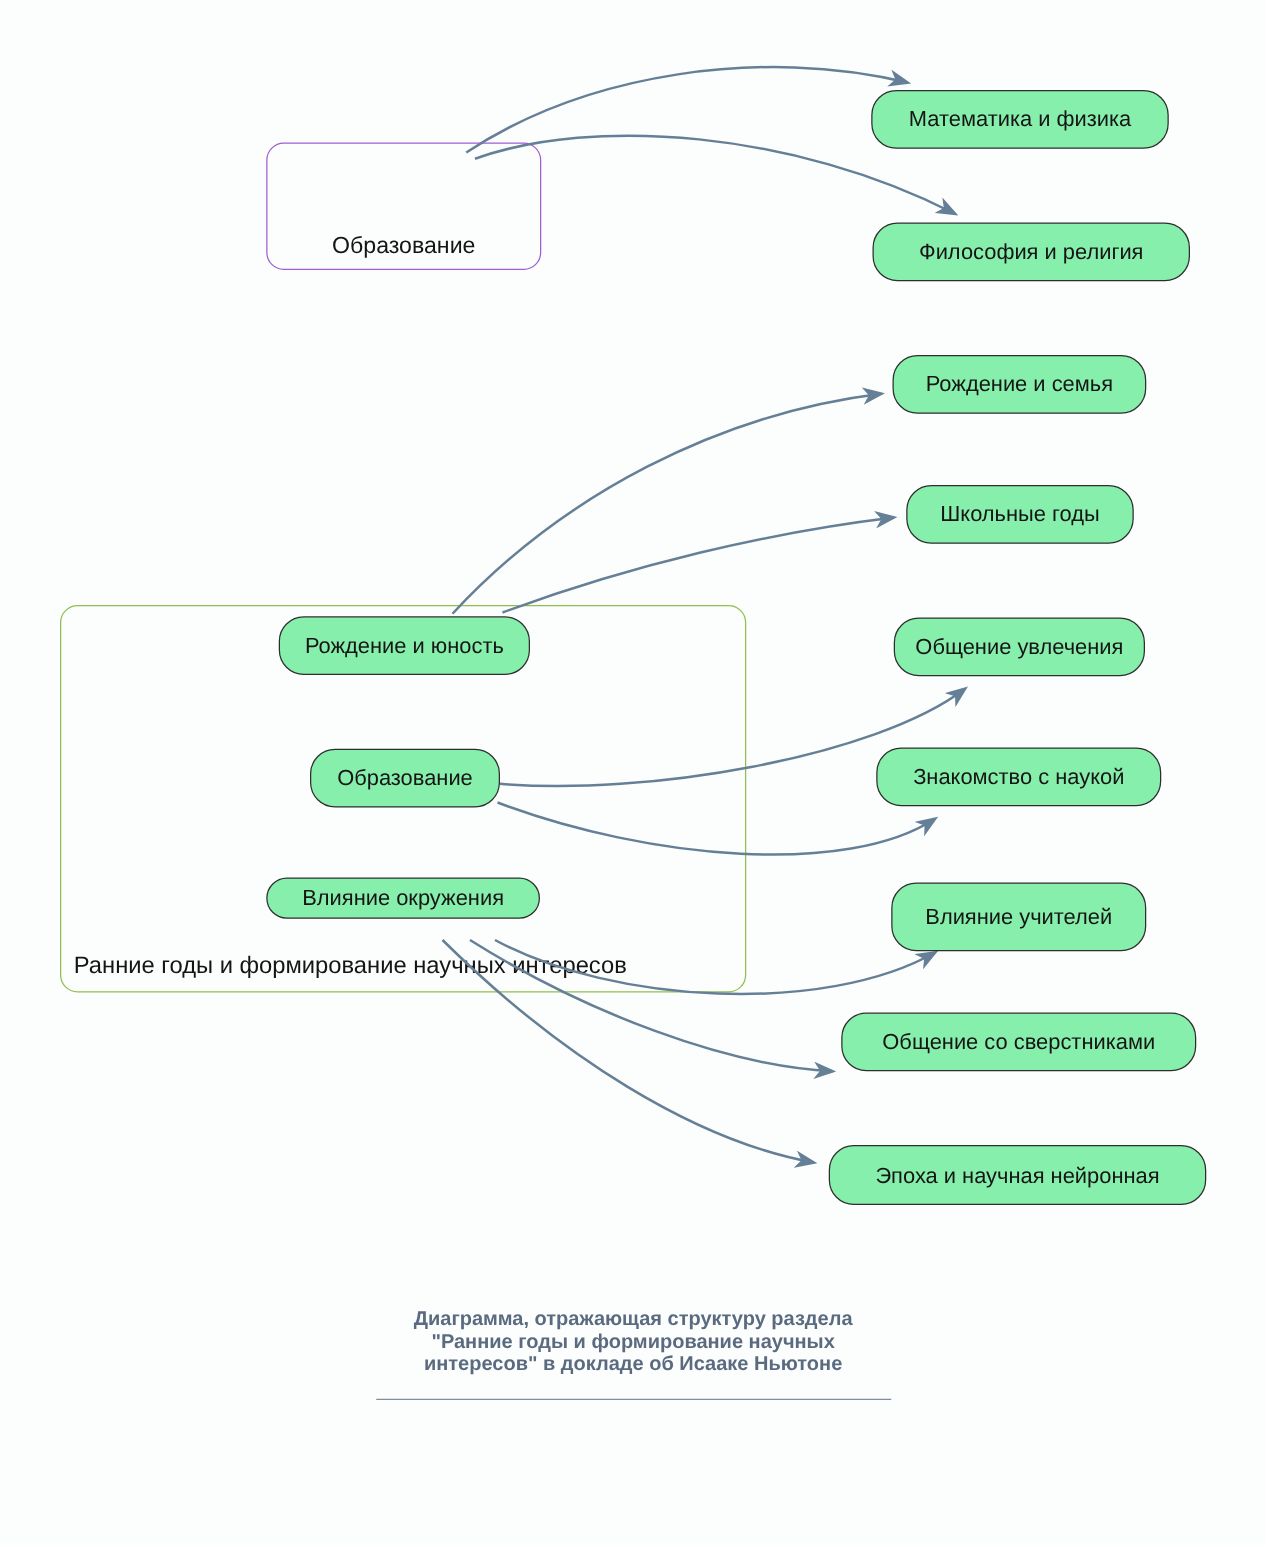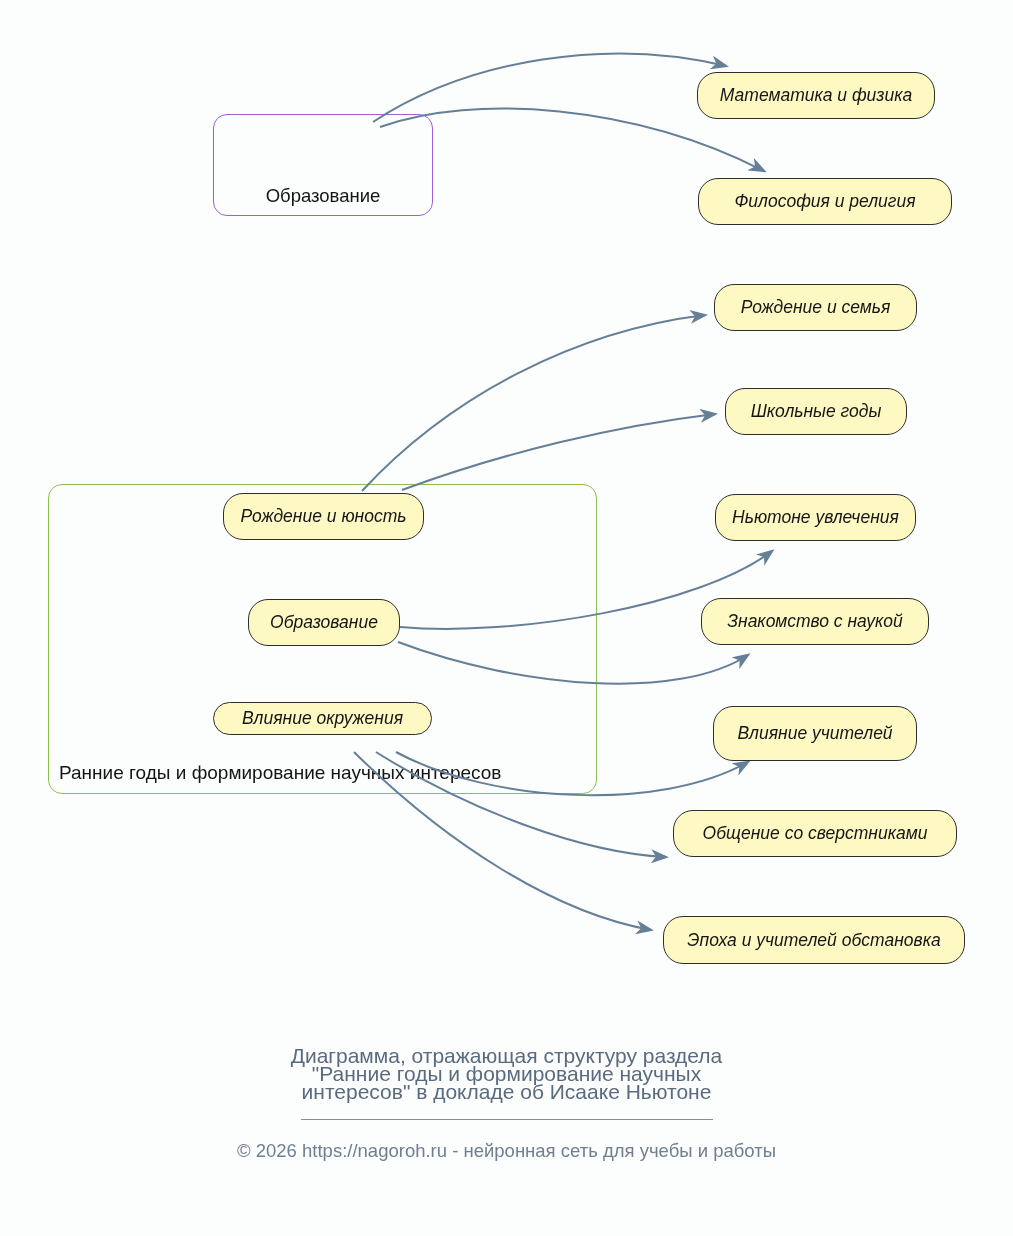--- a/index.html
+++ b/index.html
@@ -34,34 +34,33 @@
   .group.green{border-color:var(--green-border);}
   .group-label{
     position:absolute;left:0;right:0;bottom:8px;
     text-align:center;
     font-size:18.5px;color:var(--node-text);
     white-space:nowrap;
   }
   .group.green .group-label{text-align:left;padding-left:10px;bottom:9px;font-size:19px;}
   .node{
     position:absolute;z-index:3;
-    background:#fef9c3;
+    background:#86efac;
     border:1.8px solid var(--node-border);
     border-radius:20px;
     display:flex;align-items:center;justify-content:center;
     font-size:17.5px;color:var(--node-text);
     white-space:nowrap;
-    font-style:italic;
   }
   .caption{
     position:absolute;left:0;right:0;top:1047px;z-index:1;
     text-align:center;
     color:var(--caption-text);
-    font-weight:normal;
-    font-size:21px;line-height:17.8px;
+    font-weight:bold;
+    font-size:16px;line-height:17.8px;
   }
   .separator{
     position:absolute;left:301px;top:1119px;width:412px;height:0;
     border-top:1.4px solid var(--separator);z-index:1;
   }
   .footer{
     position:absolute;left:0;right:0;top:1140px;z-index:1;
     text-align:center;
     color:var(--footer-text);
     font-size:18.5px;
@@ -97,29 +96,28 @@
     <div class="group-label">Ранние годы и формирование научных интересов</div>
   </div>
   <div class="node" style="left:223px;top:493px;width:201px;height:47px">Рождение и юность</div>
   <div class="node" style="left:248px;top:599px;width:152px;height:47px">Образование</div>
   <div class="node" style="left:213px;top:702px;width:219px;height:33px">Влияние окружения</div>
 
   <div class="node" style="left:697px;top:72px;width:238px;height:47px">Математика и физика</div>
   <div class="node" style="left:698px;top:178px;width:254px;height:47px">Философия и религия</div>
   <div class="node" style="left:714px;top:284px;width:203px;height:47px">Рождение и семья</div>
   <div class="node" style="left:725px;top:388px;width:182px;height:47px">Школьные годы</div>
-  <div class="node" style="left:715px;top:494px;width:201px;height:47px">Ньютоне увлечения</div>
+  <div class="node" style="left:715px;top:494px;width:201px;height:47px">Общение увлечения</div>
   <div class="node" style="left:701px;top:598px;width:228px;height:47px">Знакомство с наукой</div>
   <div class="node" style="left:713px;top:706px;width:204px;height:55px">Влияние учителей</div>
   <div class="node" style="left:673px;top:810px;width:284px;height:47px">Общение со сверстниками</div>
-  <div class="node" style="left:663px;top:916px;width:302px;height:48px">Эпоха и учителей обстановка</div>
+  <div class="node" style="left:663px;top:916px;width:302px;height:48px">Эпоха и научная нейронная</div>
 
   <div class="caption">
     <div>Диаграмма, отражающая структуру раздела</div>
     <div>"Ранние годы и формирование научных</div>
     <div>интересов" в докладе об Исааке Ньютоне</div>
   </div>
 
   <div class="separator"></div>
 
-  <div class="footer">© 2026 https://nagoroh.ru - нейронная сеть для учебы и работы</div>
 
 </div>
 
 </body></html>

